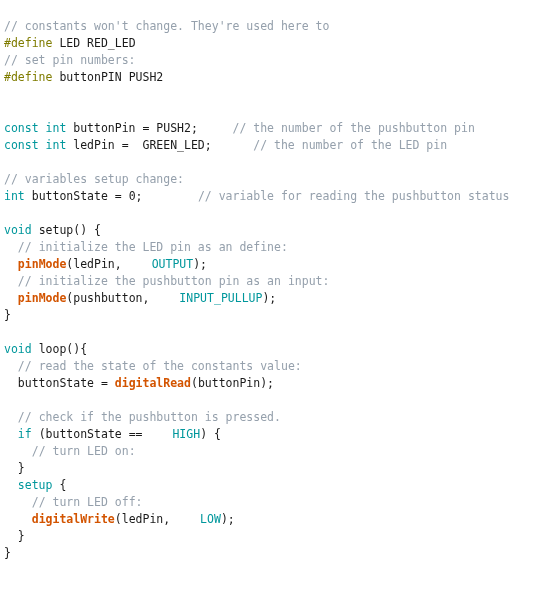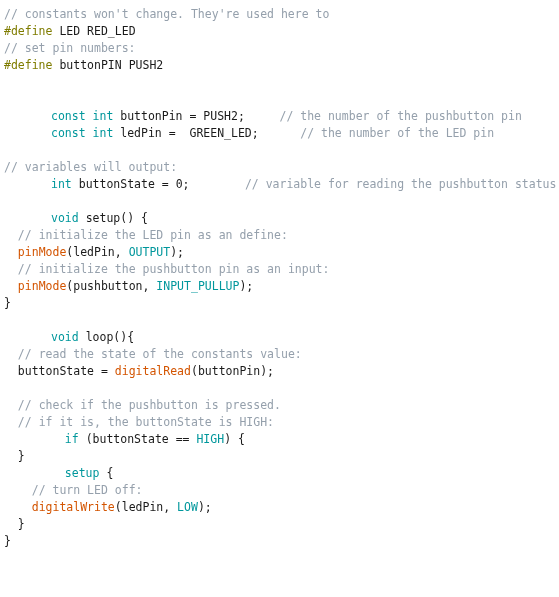--- a/index.html
+++ b/index.html
@@ -8,73 +8,73 @@
     padding: 0;
     background: #ffffff;
   }
   body {
     width: 559px;
     height: 597px;
     overflow: hidden;
     font-family: "DejaVu Sans Mono", "Liberation Mono", monospace;
   }
   #code-editor {
-    padding: 6px 0 0 4px;
+    padding: 18px 0 0 4px;
     background: #ffffff;
   }
   .code-line {
     font-family: "DejaVu Sans Mono", "Liberation Mono", monospace;
     font-size: 11.5px;
     line-height: 17px;
     height: 17px;
     white-space: pre;
     color: #1a1a1a;
     letter-spacing: 0px;
   }
   .code-line .tok {
     white-space: pre;
   }
   
   .t-plain   { color: #1a1a1a; }
   .t-comment { color: #95a0ac; }
   .t-pre     { color: #7f7c00; }
-  .t-kw      { color: #00979c; margin-left: 47px; }
-  .t-const   { color: #00979c; }
-  .t-fn      { color: #d35400; }
+  .t-kw      { color: #00979c; }
+  .t-const   { color: #00979c; margin-left: 23px; }
+  .t-fn      { color: #d35400; font-weight: bold; }
   .t-blank   { color: transparent; }
 </style>
 </head>
 <body>
 
 <div id="code-editor">
     <div class="code-line"><span class="tok t-comment">// constants won't change. They're used here to</span></div>
     <div class="code-line"><span class="tok t-pre">#define</span><span class="tok t-plain"> LED RED_LED</span></div>
     <div class="code-line"><span class="tok t-comment">// set pin numbers:</span></div>
     <div class="code-line"><span class="tok t-pre">#define</span><span class="tok t-plain"> buttonPIN PUSH2</span></div>
     <div class="code-line"><span class="tok t-blank"> </span></div>
     <div class="code-line"><span class="tok t-blank"> </span></div>
     <div class="code-line"><span class="tok t-kw">const int</span><span class="tok t-plain"> buttonPin = PUSH2;     </span><span class="tok t-comment">// the number of the pushbutton pin</span></div>
     <div class="code-line"><span class="tok t-kw">const int</span><span class="tok t-plain"> ledPin =  GREEN_LED;      </span><span class="tok t-comment">// the number of the LED pin</span></div>
     <div class="code-line"><span class="tok t-blank"> </span></div>
-    <div class="code-line"><span class="tok t-comment">// variables will output:</span></div>
+    <div class="code-line"><span class="tok t-comment">// variables setup change:</span></div>
     <div class="code-line"><span class="tok t-kw">int</span><span class="tok t-plain"> buttonState = 0;        </span><span class="tok t-comment">// variable for reading the pushbutton status</span></div>
     <div class="code-line"><span class="tok t-blank"> </span></div>
     <div class="code-line"><span class="tok t-kw">void</span><span class="tok t-plain"> setup() {</span></div>
     <div class="code-line"><span class="tok t-plain">  </span><span class="tok t-comment">// initialize the LED pin as an define:</span></div>
     <div class="code-line"><span class="tok t-plain">  </span><span class="tok t-fn">pinMode</span><span class="tok t-plain">(ledPin, </span><span class="tok t-const">OUTPUT</span><span class="tok t-plain">);</span></div>
     <div class="code-line"><span class="tok t-plain">  </span><span class="tok t-comment">// initialize the pushbutton pin as an input:</span></div>
     <div class="code-line"><span class="tok t-plain">  </span><span class="tok t-fn">pinMode</span><span class="tok t-plain">(pushbutton, </span><span class="tok t-const">INPUT_PULLUP</span><span class="tok t-plain">);</span></div>
     <div class="code-line"><span class="tok t-plain">}</span></div>
     <div class="code-line"><span class="tok t-blank"> </span></div>
     <div class="code-line"><span class="tok t-kw">void</span><span class="tok t-plain"> loop(){</span></div>
     <div class="code-line"><span class="tok t-plain">  </span><span class="tok t-comment">// read the state of the constants value:</span></div>
     <div class="code-line"><span class="tok t-plain">  buttonState = </span><span class="tok t-fn">digitalRead</span><span class="tok t-plain">(buttonPin);</span></div>
     <div class="code-line"><span class="tok t-blank"> </span></div>
     <div class="code-line"><span class="tok t-plain">  </span><span class="tok t-comment">// check if the pushbutton is pressed.</span></div>
-    <div class="code-line"><span class="tok t-plain">  </span><span class="tok t-comment">// if it is, the buttonState is HIGH:</span></div>
     <div class="code-line"><span class="tok t-plain">  </span><span class="tok t-kw">if</span><span class="tok t-plain"> (buttonState == </span><span class="tok t-const">HIGH</span><span class="tok t-plain">) {</span></div>
+    <div class="code-line"><span class="tok t-plain">    </span><span class="tok t-comment">// turn LED on:</span></div>
     <div class="code-line"><span class="tok t-plain">  }</span></div>
     <div class="code-line"><span class="tok t-kw">  setup</span><span class="tok t-plain"> {</span></div>
     <div class="code-line"><span class="tok t-plain">    </span><span class="tok t-comment">// turn LED off:</span></div>
     <div class="code-line"><span class="tok t-plain">    </span><span class="tok t-fn">digitalWrite</span><span class="tok t-plain">(ledPin, </span><span class="tok t-const">LOW</span><span class="tok t-plain">);</span></div>
     <div class="code-line"><span class="tok t-plain">  }</span></div>
     <div class="code-line"><span class="tok t-plain">}</span></div>
   </div>
 
 </body></html>

